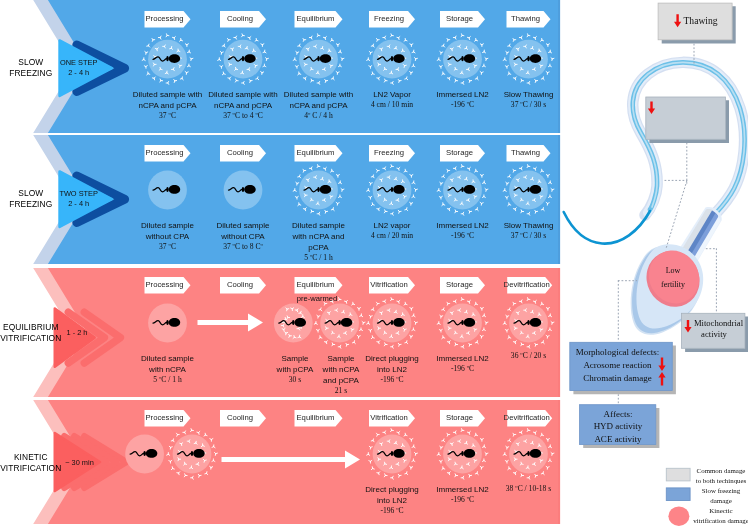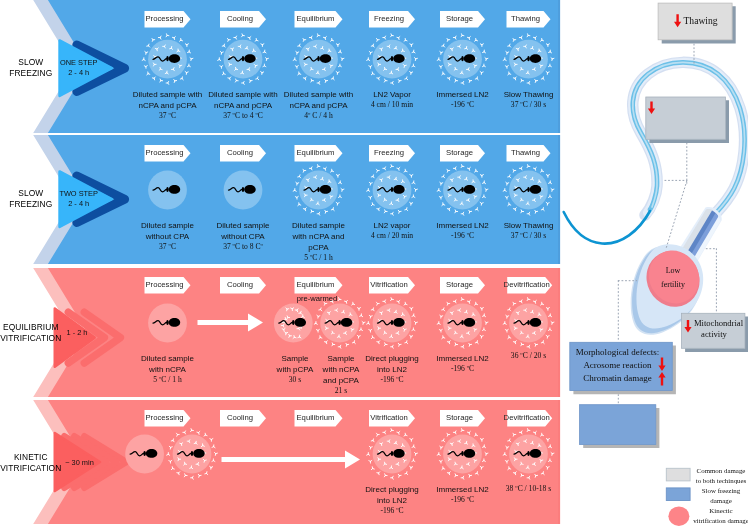--- a/index.html
+++ b/index.html
@@ -2274,20 +2274,25 @@
     </div>
     <div style="position:absolute;left:684px;top:317.5px;width:60px;text-align:center;font-family:&quot;Liberation Serif&quot;,serif;font-size:8.6px;line-height:11.2px;color:#111;">
       <div style="padding-left:9px;">Mitochondrial</div>
       <div>activity</div>
     </div>
     <div style="position:absolute;left:570.5px;top:345.5px;width:94px;text-align:center;font-family:&quot;Liberation Serif&quot;,serif;font-size:9px;line-height:13px;color:#111;">
       <div>Morphological defects:</div>
       <div>Acrosome reaction</div>
       <div>Chromatin damage</div>
     </div>
+    <div style="position:absolute;left:580px;top:407.5px;width:76px;text-align:center;font-family:&quot;Liberation Serif&quot;,serif;font-size:9px;line-height:12.5px;color:#111;">
+      <div>Affects:</div>
+      <div>HYD activity</div>
+      <div>ACE activity</div>
+    </div>
     <div style="position:absolute;left:690px;top:466px;width:62px;text-align:center;font-family:&quot;Liberation Serif&quot;,serif;font-size:6.9px;line-height:9.8px;color:#111;white-space:nowrap;">
       <div>Common damage</div>
       <div>to both techinques</div>
     </div>
     <div style="position:absolute;left:690px;top:486px;width:62px;text-align:center;font-family:&quot;Liberation Serif&quot;,serif;font-size:6.9px;line-height:9.8px;color:#111;white-space:nowrap;">
       <div>Slow freezing</div>
       <div>damage</div>
     </div>
     <div style="position:absolute;left:690px;top:506px;width:62px;text-align:center;font-family:&quot;Liberation Serif&quot;,serif;font-size:6.9px;line-height:9.8px;color:#111;white-space:nowrap;">
       <div>Kinectic</div>

